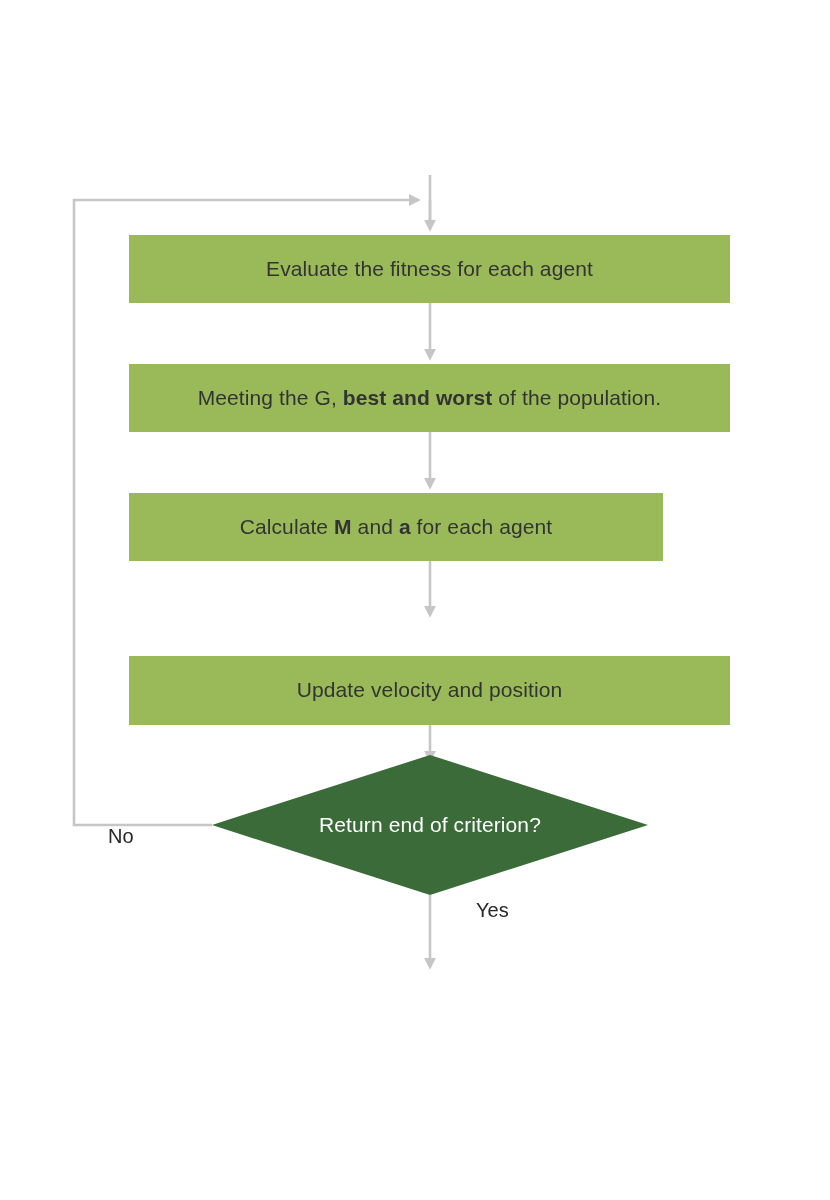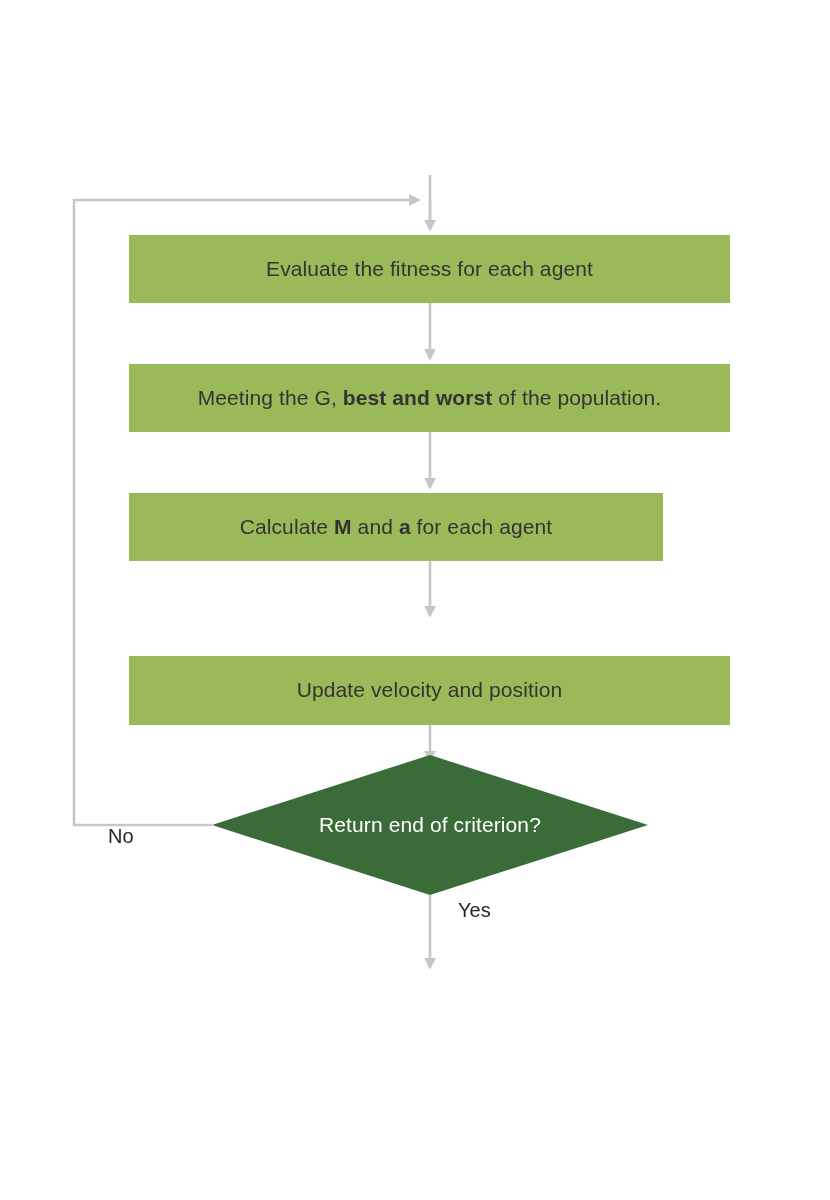--- a/index.html
+++ b/index.html
@@ -108,15 +108,15 @@
     <span>Update velocity and position</span>
   </div>
 
   <div class="decision-label" style="left:212px; top:795px; width:436px; height:60px;">
     <span>Return end of criterion?</span>
   </div>
 
 
   <div class="edge-label" style="left:108px; top:785px;margin-top:40px;">No</div>
 
-  <div class="edge-label" style="left:458px; top:899px;">Yes</div>
+  <div class="edge-label" style="left:476px; top:899px;">Yes</div>
 
 </div>
 
 </body></html>

